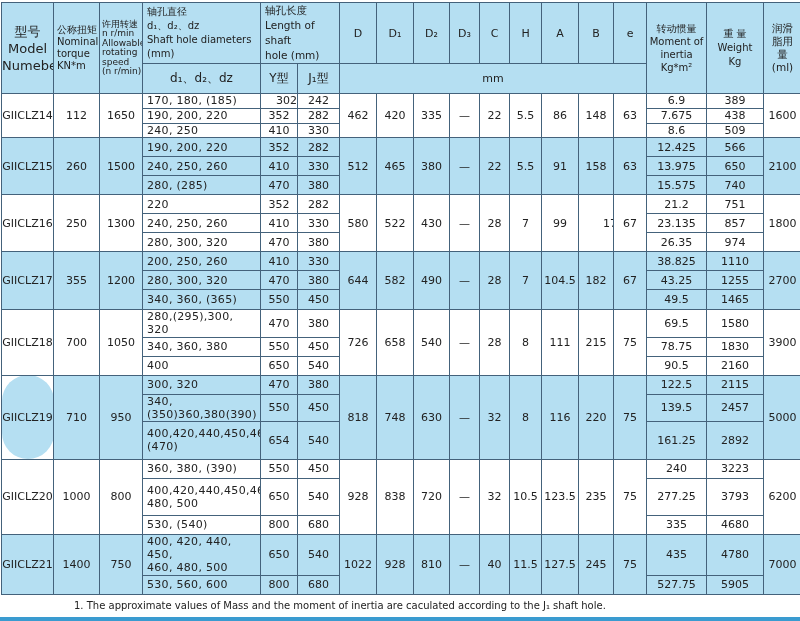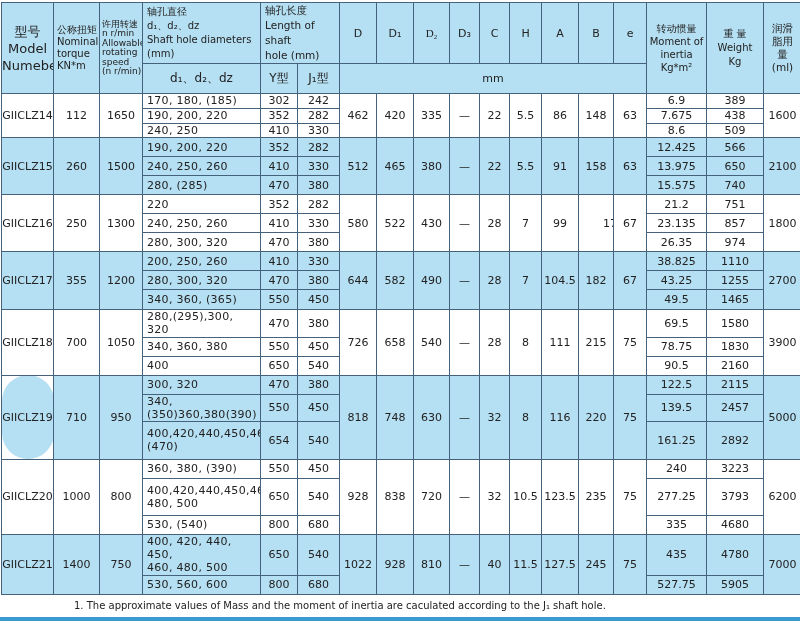--- a/index.html
+++ b/index.html
@@ -70,21 +70,21 @@
 speed
 (n r/min)</th>
       <th class="h-diam" style="border-color: rgb(68, 98, 123);">轴孔直径
 d₁、d₂、dz
 Shaft hole diameters (mm)</th>
       <th colspan="2" class="h-len" style="border-color: rgb(68, 98, 123);">轴孔长度
 Length of shaft
 hole (mm)</th>
       <th class="h-dim" style="border-color: rgb(68, 98, 123);">D</th>
       <th class="h-dim" style="border-color: rgb(68, 98, 123);">D₁</th>
-      <th class="h-dim" style="border-color: rgb(68, 98, 123); font-family: Liberation Serif, serif;">D₂</th>
+      <th class="h-dim" style="border-color: rgb(68, 98, 123);">D₂</th>
       <th class="h-dim" style="border-color: rgb(68, 98, 123);">D₃</th>
       <th class="h-dim" style="border-color: rgb(68, 98, 123);">C</th>
       <th class="h-dim" style="border-color: rgb(68, 98, 123);">H</th>
       <th class="h-dim" style="border-color: rgb(68, 98, 123);">A</th>
       <th class="h-dim" style="border-color: rgb(68, 98, 123);">B</th>
       <th class="h-dim" style="border-color: rgb(68, 98, 123);">e</th>
       <th rowspan="2" class="h-inertia" style="border-color: rgb(68, 98, 123);">转动惯量
 Moment of
 inertia
 Kg*m²</th>
@@ -102,21 +102,21 @@
       <td class="h-sub" style="border-color: rgb(68, 98, 123);">J₁型</td>
       <td colspan="9" class="h-mm" style="border-color: rgb(68, 98, 123);">mm</td>
     </tr>
   </thead>
   <tbody id="tbody">
       <tr style="height: 15px;">
         <td rowspan="3" style="border-color: rgb(68, 98, 123);">GIICLZ14</td>
         <td rowspan="3" style="border-color: rgb(68, 98, 123);">112</td>
         <td rowspan="3" style="border-color: rgb(68, 98, 123);">1650</td>
         <td class="diam" style="border-color: rgb(68, 98, 123);">170, 180,  (185)</td>
-        <td style="border-color: rgb(68, 98, 123);">302</td>
+        <td style="border-color: rgb(68, 98, 123); text-align: right;">302</td>
         <td style="border-color: rgb(68, 98, 123);">242</td>
         <td rowspan="3" style="border-color: rgb(68, 98, 123);">462</td>
         <td rowspan="3" style="border-color: rgb(68, 98, 123);">420</td>
         <td rowspan="3" style="border-color: rgb(68, 98, 123);">335</td>
         <td rowspan="3" style="border-color: rgb(68, 98, 123);">—</td>
         <td rowspan="3" style="border-color: rgb(68, 98, 123);">22</td>
         <td rowspan="3" style="border-color: rgb(68, 98, 123);">5.5</td>
         <td rowspan="3" style="border-color: rgb(68, 98, 123);">86</td>
         <td rowspan="3" style="border-color: rgb(68, 98, 123);">148</td>
         <td rowspan="3" style="border-color: rgb(68, 98, 123);">63</td>

